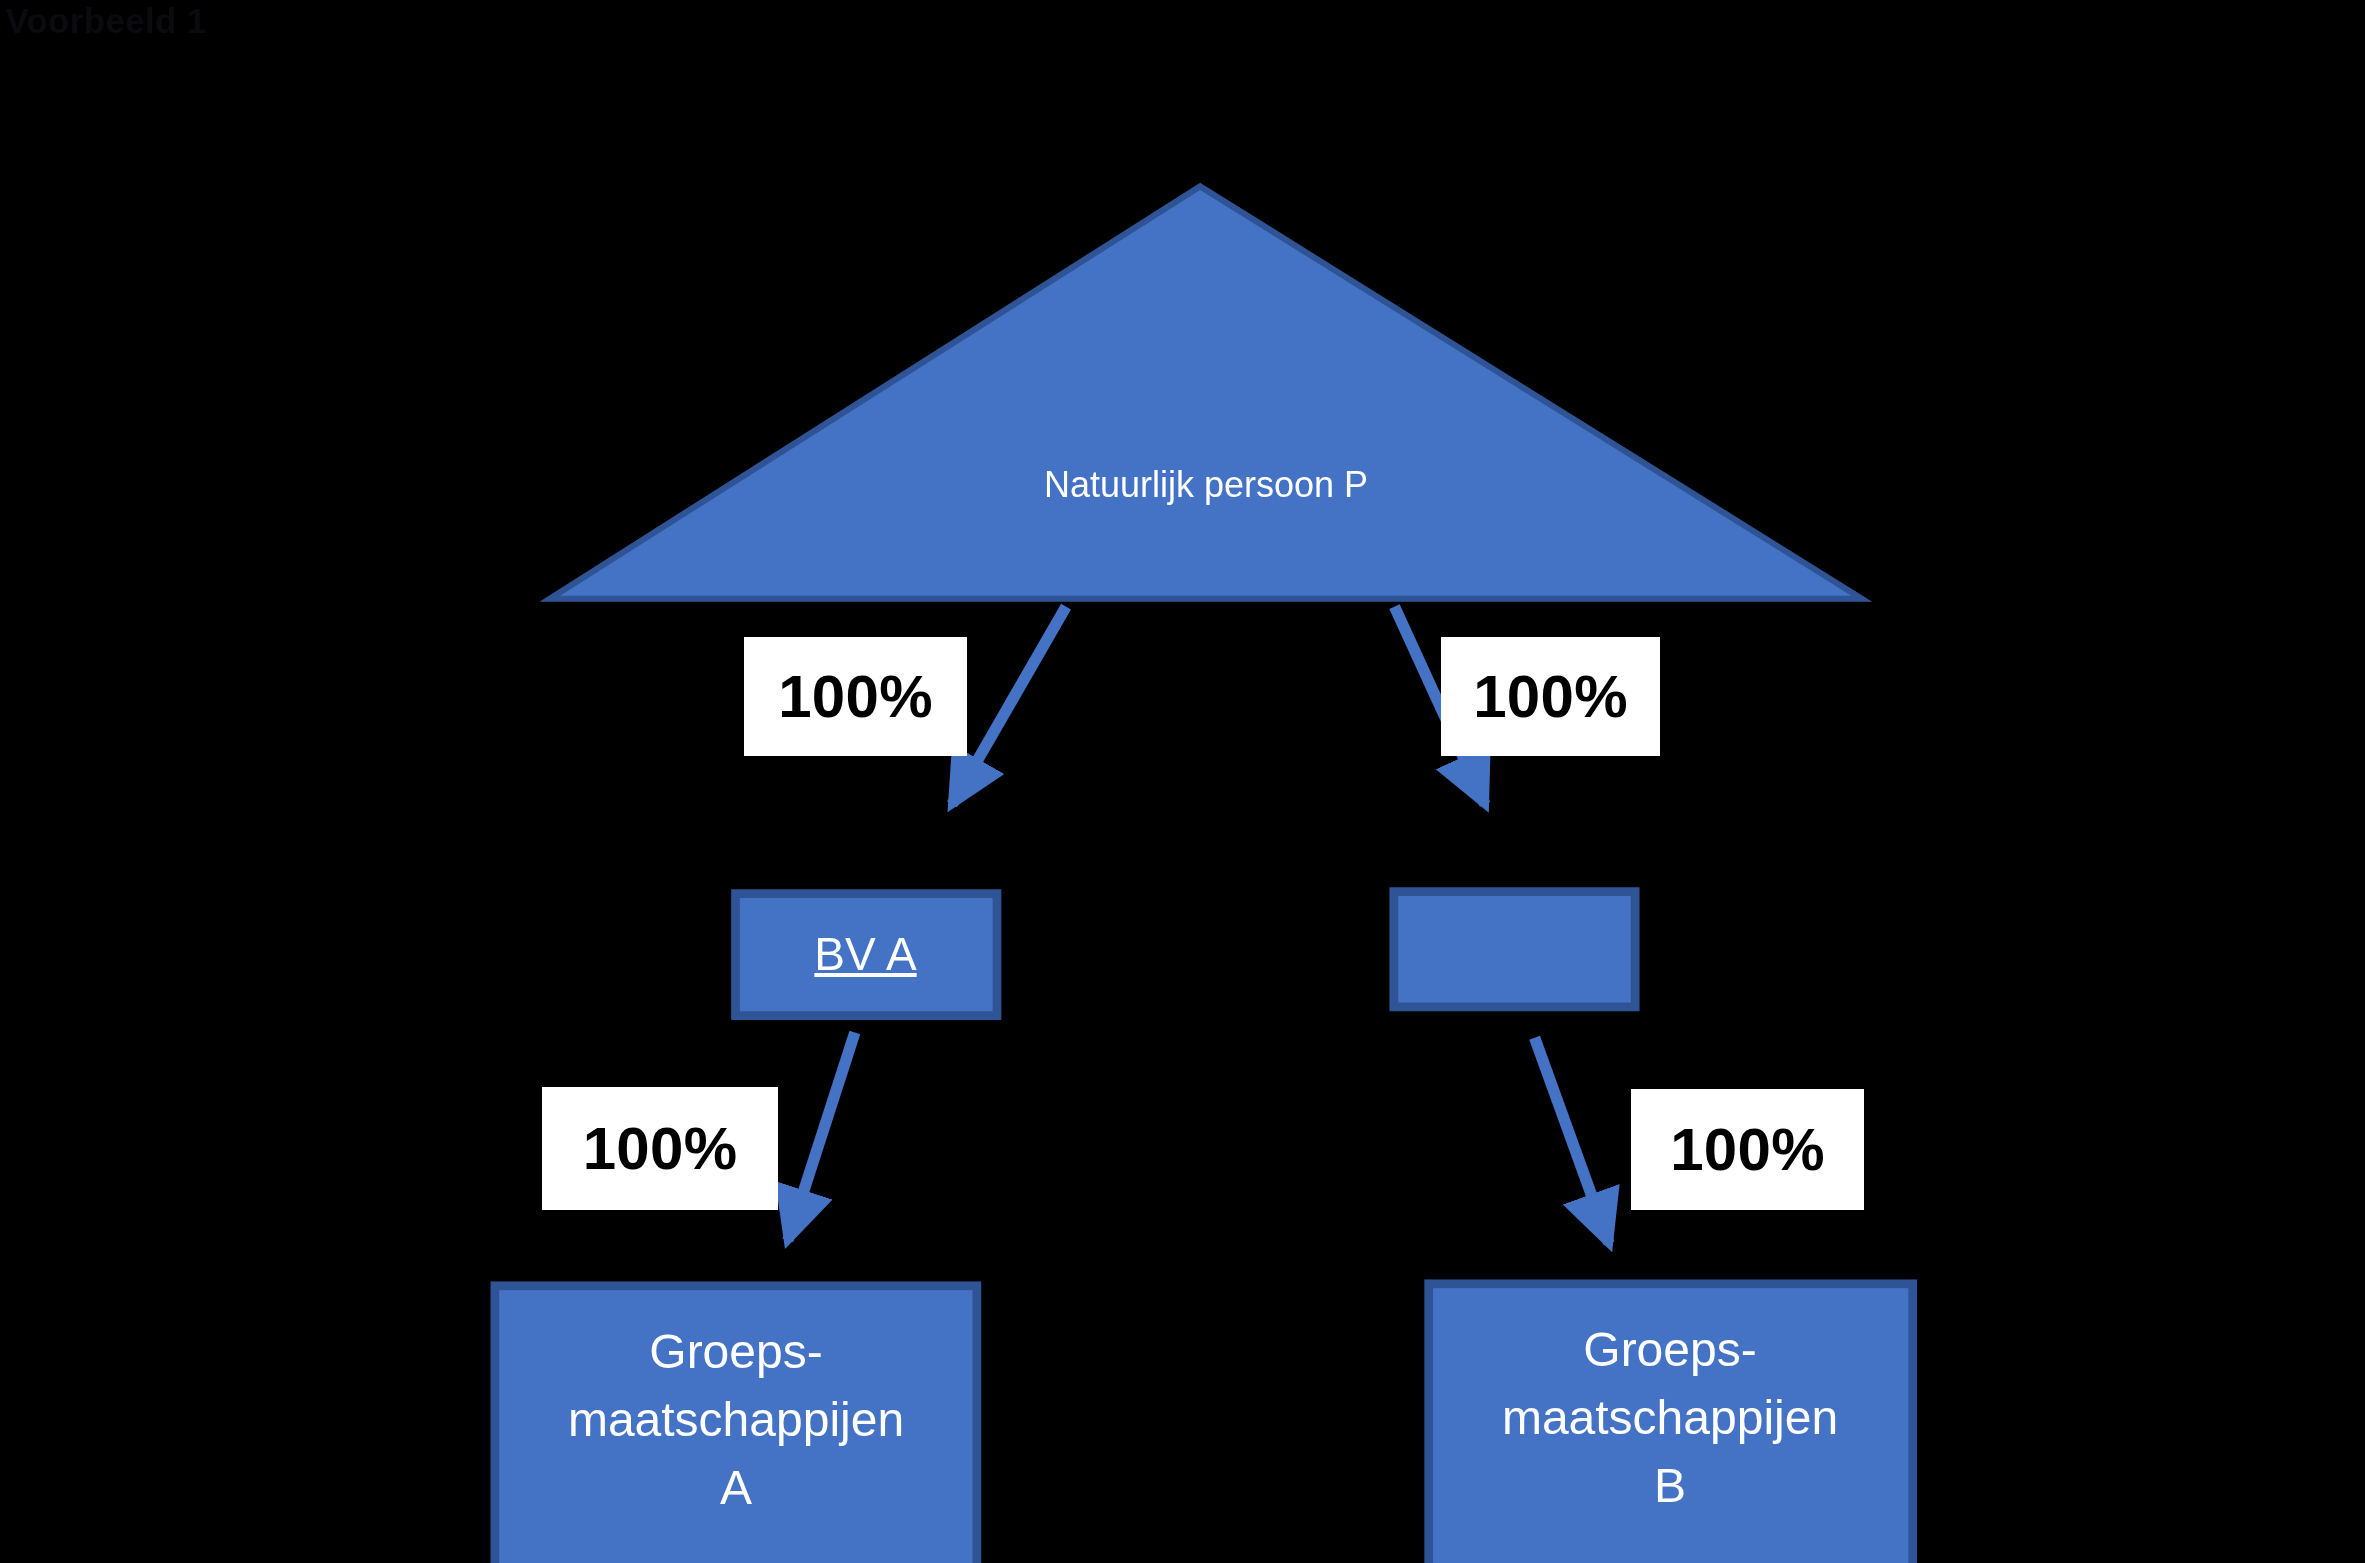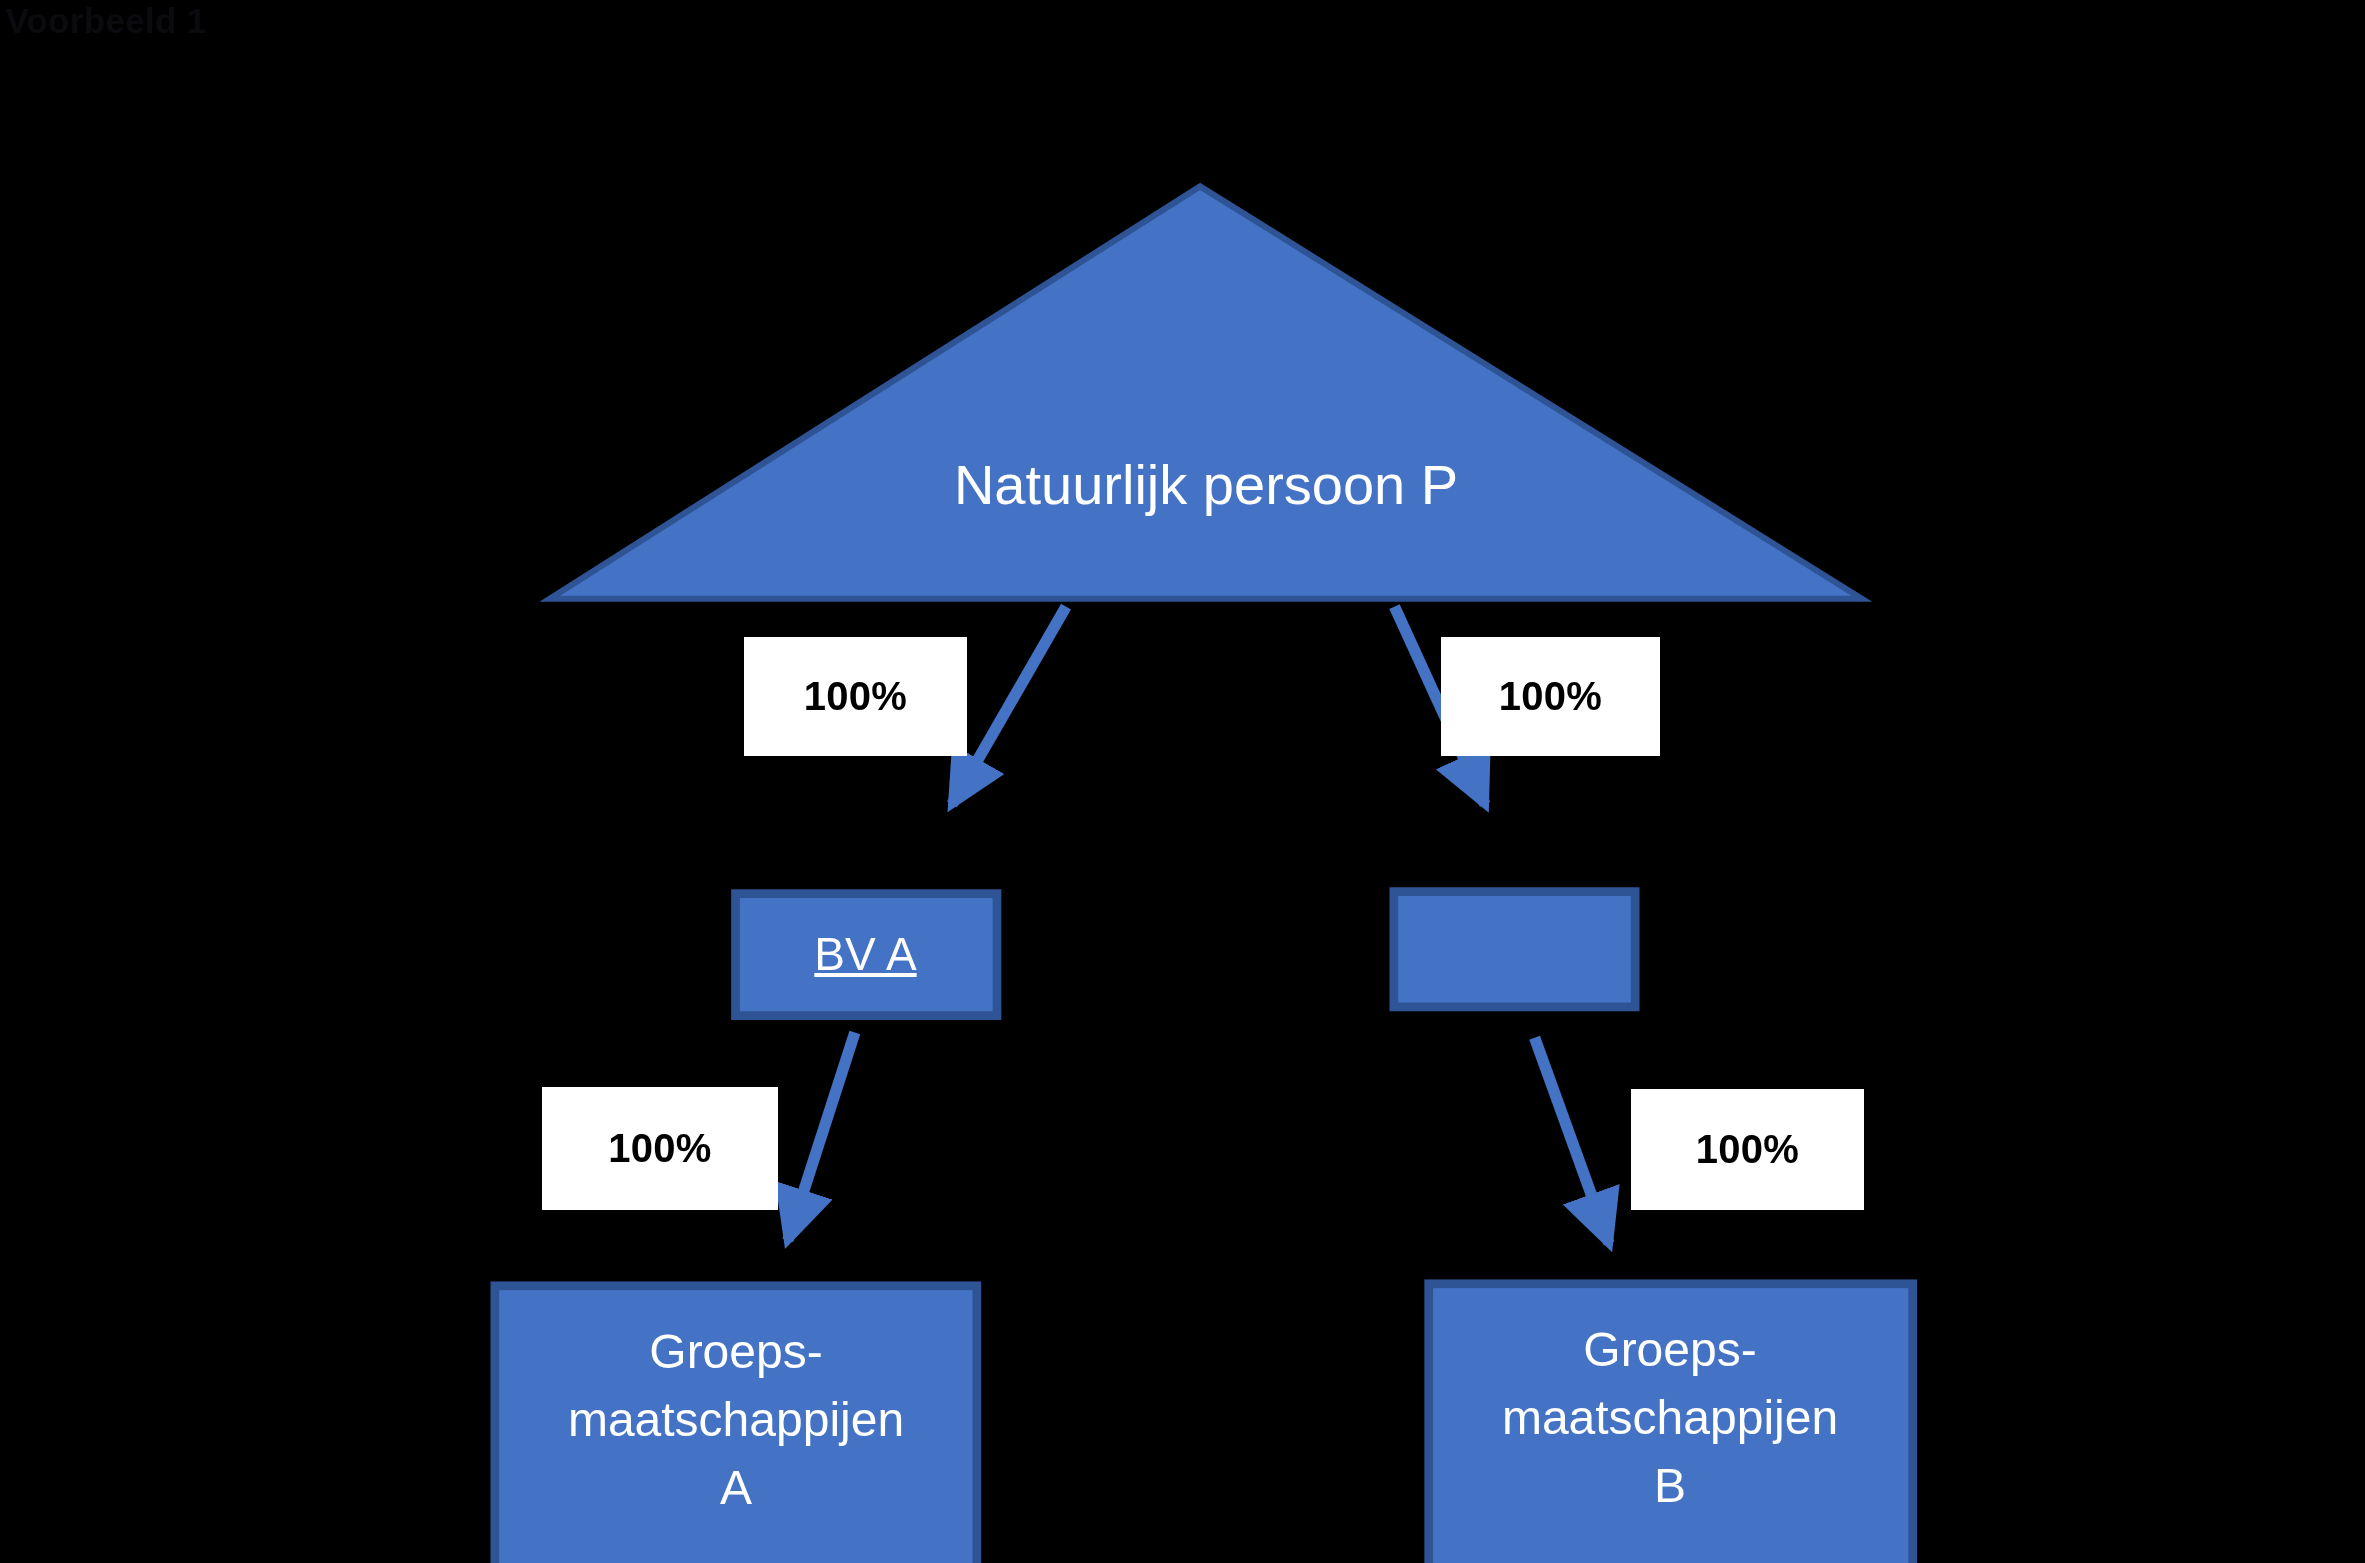--- a/index.html
+++ b/index.html
@@ -42,21 +42,21 @@
     position: absolute;
     display: flex;
     align-items: center;
     justify-content: center;
     text-align: center;
     color: #ffffff;
     pointer-events: none;
     white-space: pre-line;
   }
   .label-person {
-    font-size: 56px;
+    font-size: 36px;
     line-height: 1.12;
   }
   .label-bv {
     font-size: 46px;
     line-height: 1.12;
     text-decoration: underline;
   }
   .label-group {
     font-size: 48px;
     line-height: 1.42;
@@ -64,21 +64,21 @@
 
   
   .pct-box {
     position: absolute;
     background: #ffffff;
     display: flex;
     align-items: center;
     justify-content: center;
     color: #000000;
     font-weight: 700;
-    font-size: 40px;
+    font-size: 60px;
     letter-spacing: 0.3px;
   }
 </style>
 </head>
 <body>
 
 <div id="stage">
 
   <div class="page-title">Voorbeeld 1</div>
 

